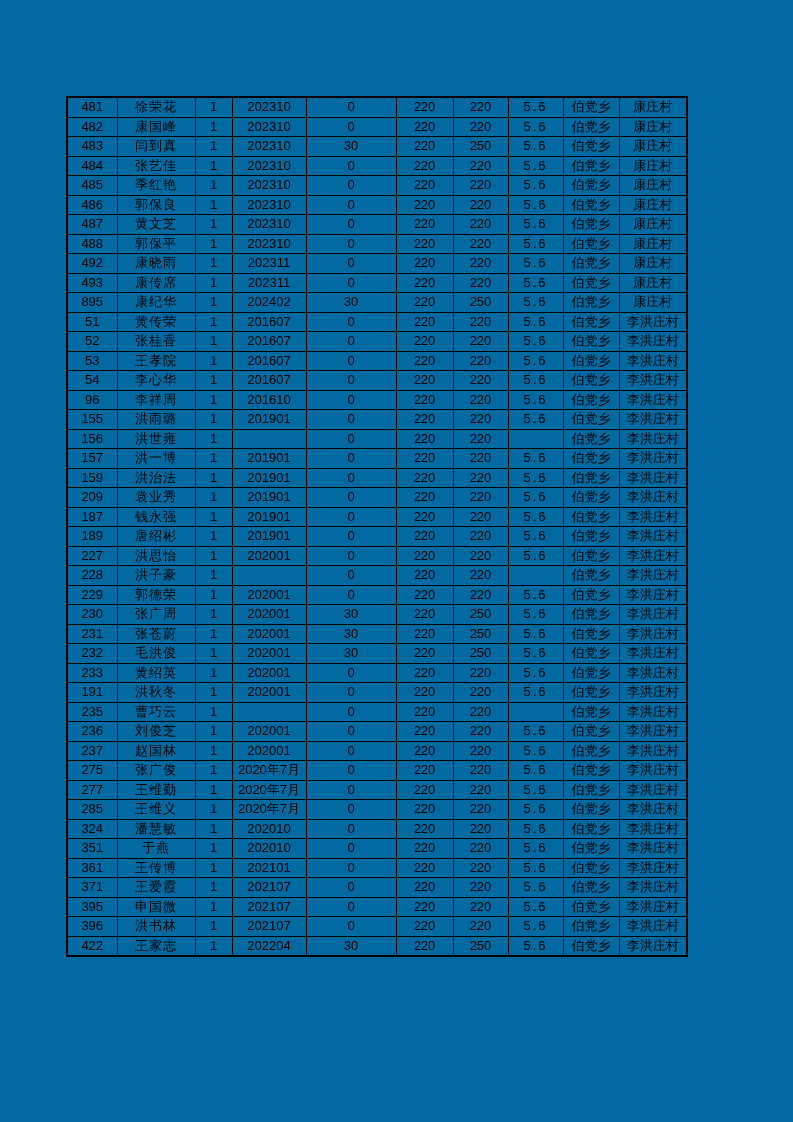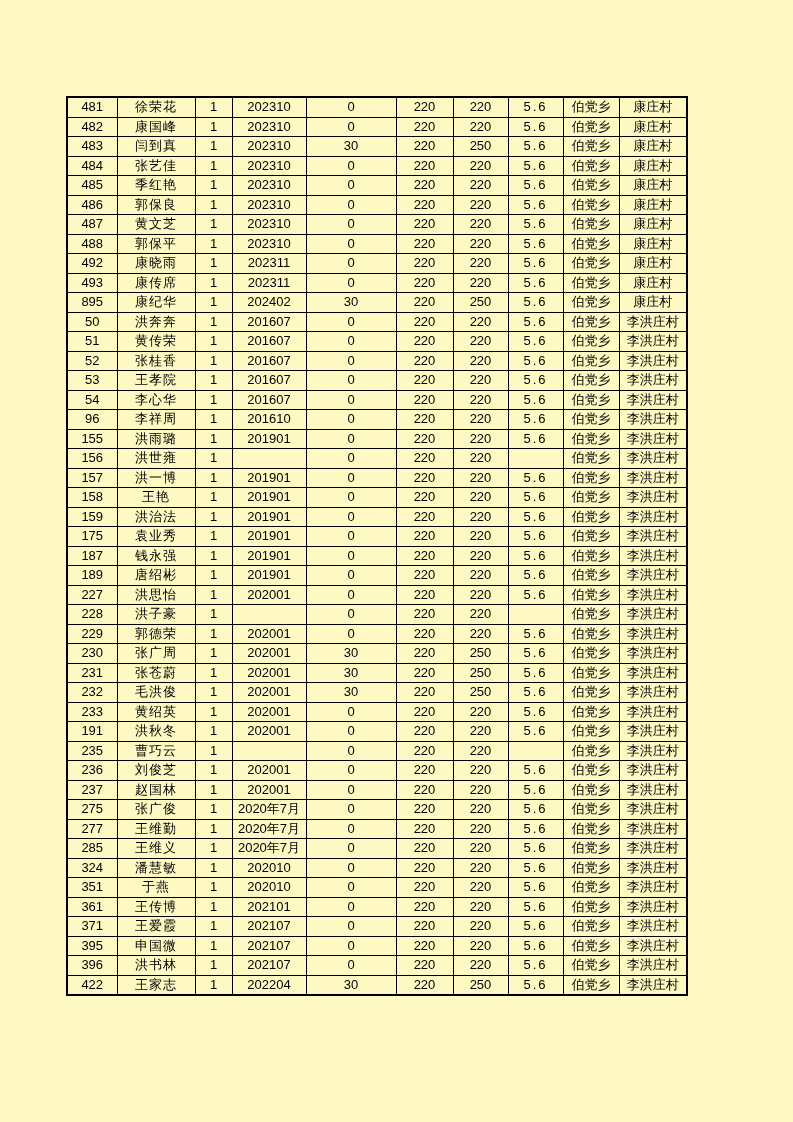--- a/index.html
+++ b/index.html
@@ -13,21 +13,21 @@
     position: relative;
     font-family: "Liberation Sans", sans-serif;
     color: #000000;
   }
   .page {
     position: absolute;
     left: 0;
     top: 0;
     width: 793px;
     height: 1122px;
-    background: #fef9c3;
+    background: #0369a1;
     overflow: hidden;
   }
   table.sheet {
     position: absolute;
     left: 66px;
     top: 96px;
     width: 620px;
     border-collapse: collapse;
     table-layout: fixed;
     border: 2px solid #000000;
@@ -195,32 +195,20 @@
           <td class="col-count">1</td>
           <td class="col-month">202402</td>
           <td class="col-supplement">30</td>
           <td class="col-base-amount">220</td>
           <td class="col-total-amount">250</td>
           <td class="col-rate">5.6</td>
           <td class="col-township">伯党乡</td>
           <td class="col-village">康庄村</td>
         </tr>
         <tr>
-          <td class="col-serial">50</td>
-          <td class="col-name">洪奔奔</td>
-          <td class="col-count">1</td>
-          <td class="col-month">201607</td>
-          <td class="col-supplement">0</td>
-          <td class="col-base-amount">220</td>
-          <td class="col-total-amount">220</td>
-          <td class="col-rate">5.6</td>
-          <td class="col-township">伯党乡</td>
-          <td class="col-village">李洪庄村</td>
-        </tr>
-        <tr>
           <td class="col-serial">51</td>
           <td class="col-name">黄传荣</td>
           <td class="col-count">1</td>
           <td class="col-month">201607</td>
           <td class="col-supplement">0</td>
           <td class="col-base-amount">220</td>
           <td class="col-total-amount">220</td>
           <td class="col-rate">5.6</td>
           <td class="col-township">伯党乡</td>
           <td class="col-village">李洪庄村</td>
@@ -303,45 +291,33 @@
           <td class="col-count">1</td>
           <td class="col-month">201901</td>
           <td class="col-supplement">0</td>
           <td class="col-base-amount">220</td>
           <td class="col-total-amount">220</td>
           <td class="col-rate">5.6</td>
           <td class="col-township">伯党乡</td>
           <td class="col-village">李洪庄村</td>
         </tr>
         <tr>
-          <td class="col-serial">158</td>
-          <td class="col-name">王艳</td>
-          <td class="col-count">1</td>
-          <td class="col-month">201901</td>
-          <td class="col-supplement">0</td>
-          <td class="col-base-amount">220</td>
-          <td class="col-total-amount">220</td>
-          <td class="col-rate">5.6</td>
-          <td class="col-township">伯党乡</td>
-          <td class="col-village">李洪庄村</td>
-        </tr>
-        <tr>
           <td class="col-serial">159</td>
           <td class="col-name">洪治法</td>
           <td class="col-count">1</td>
           <td class="col-month">201901</td>
           <td class="col-supplement">0</td>
           <td class="col-base-amount">220</td>
           <td class="col-total-amount">220</td>
           <td class="col-rate">5.6</td>
           <td class="col-township">伯党乡</td>
           <td class="col-village">李洪庄村</td>
         </tr>
         <tr>
-          <td class="col-serial">175</td>
+          <td class="col-serial">209</td>
           <td class="col-name">袁业秀</td>
           <td class="col-count">1</td>
           <td class="col-month">201901</td>
           <td class="col-supplement">0</td>
           <td class="col-base-amount">220</td>
           <td class="col-total-amount">220</td>
           <td class="col-rate">5.6</td>
           <td class="col-township">伯党乡</td>
           <td class="col-village">李洪庄村</td>
         </tr>

